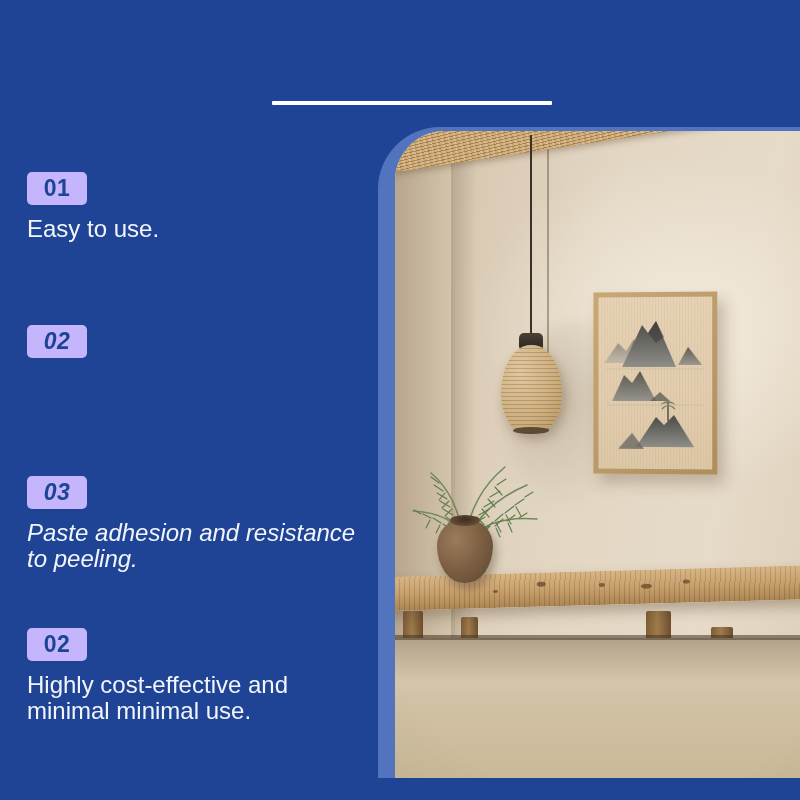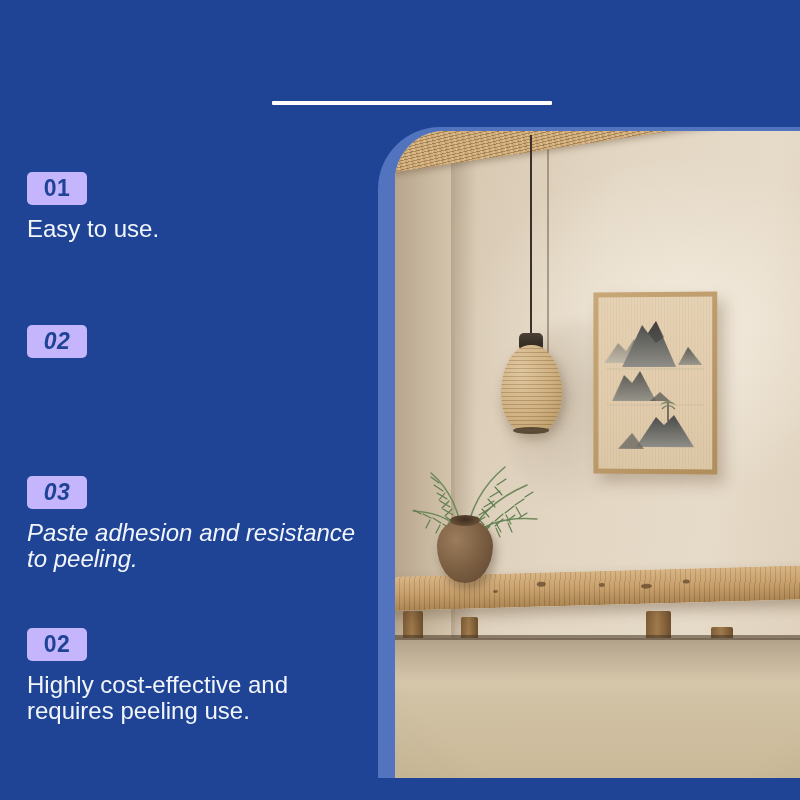--- a/index.html
+++ b/index.html
@@ -342,21 +342,21 @@
       <div class="badge">02</div>
     </div>
 
     <div class="feature feature-3">
       <div class="badge">03</div>
       <div class="feature-text">Paste adhesion and resistance to peeling.</div>
     </div>
 
     <div class="feature feature-4">
       <div class="badge">02</div>
-      <div class="feature-text">Highly cost-effective and requires peeling use.</div>
+      <div class="feature-text">Highly cost-effective and minimal minimal use.</div>
     </div>
 
   </div>
 
   <div class="photo-frame">
     <div class="photo">
       <div class="scene">
 
         <div class="wall-return"></div>
         <div class="wall-corner-shadow"></div>

